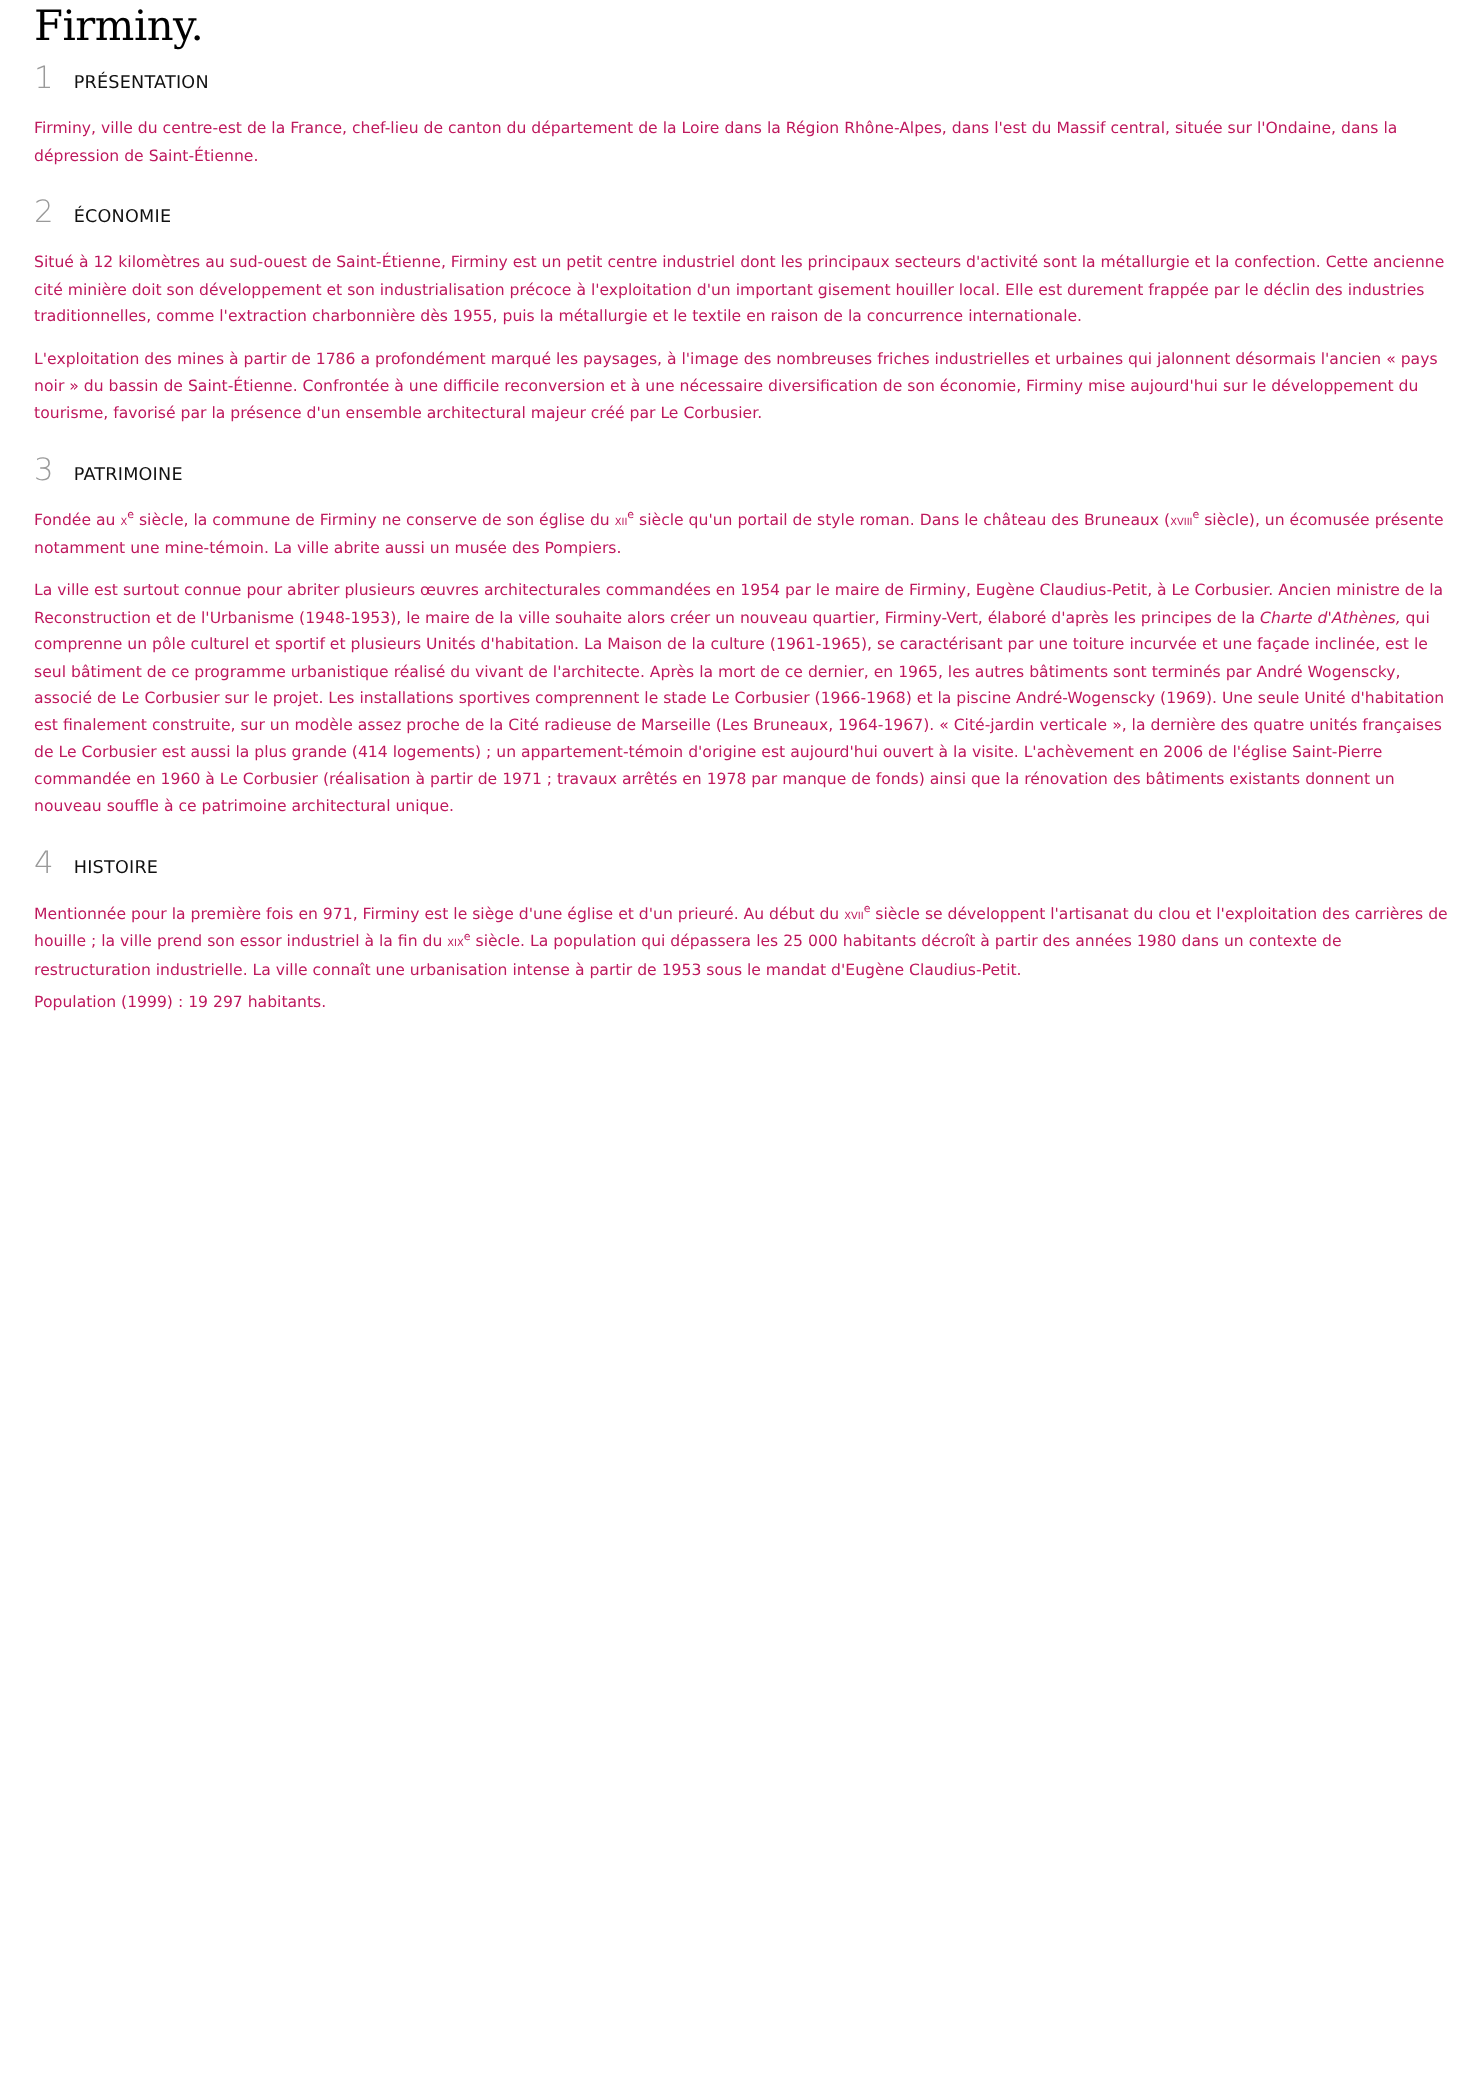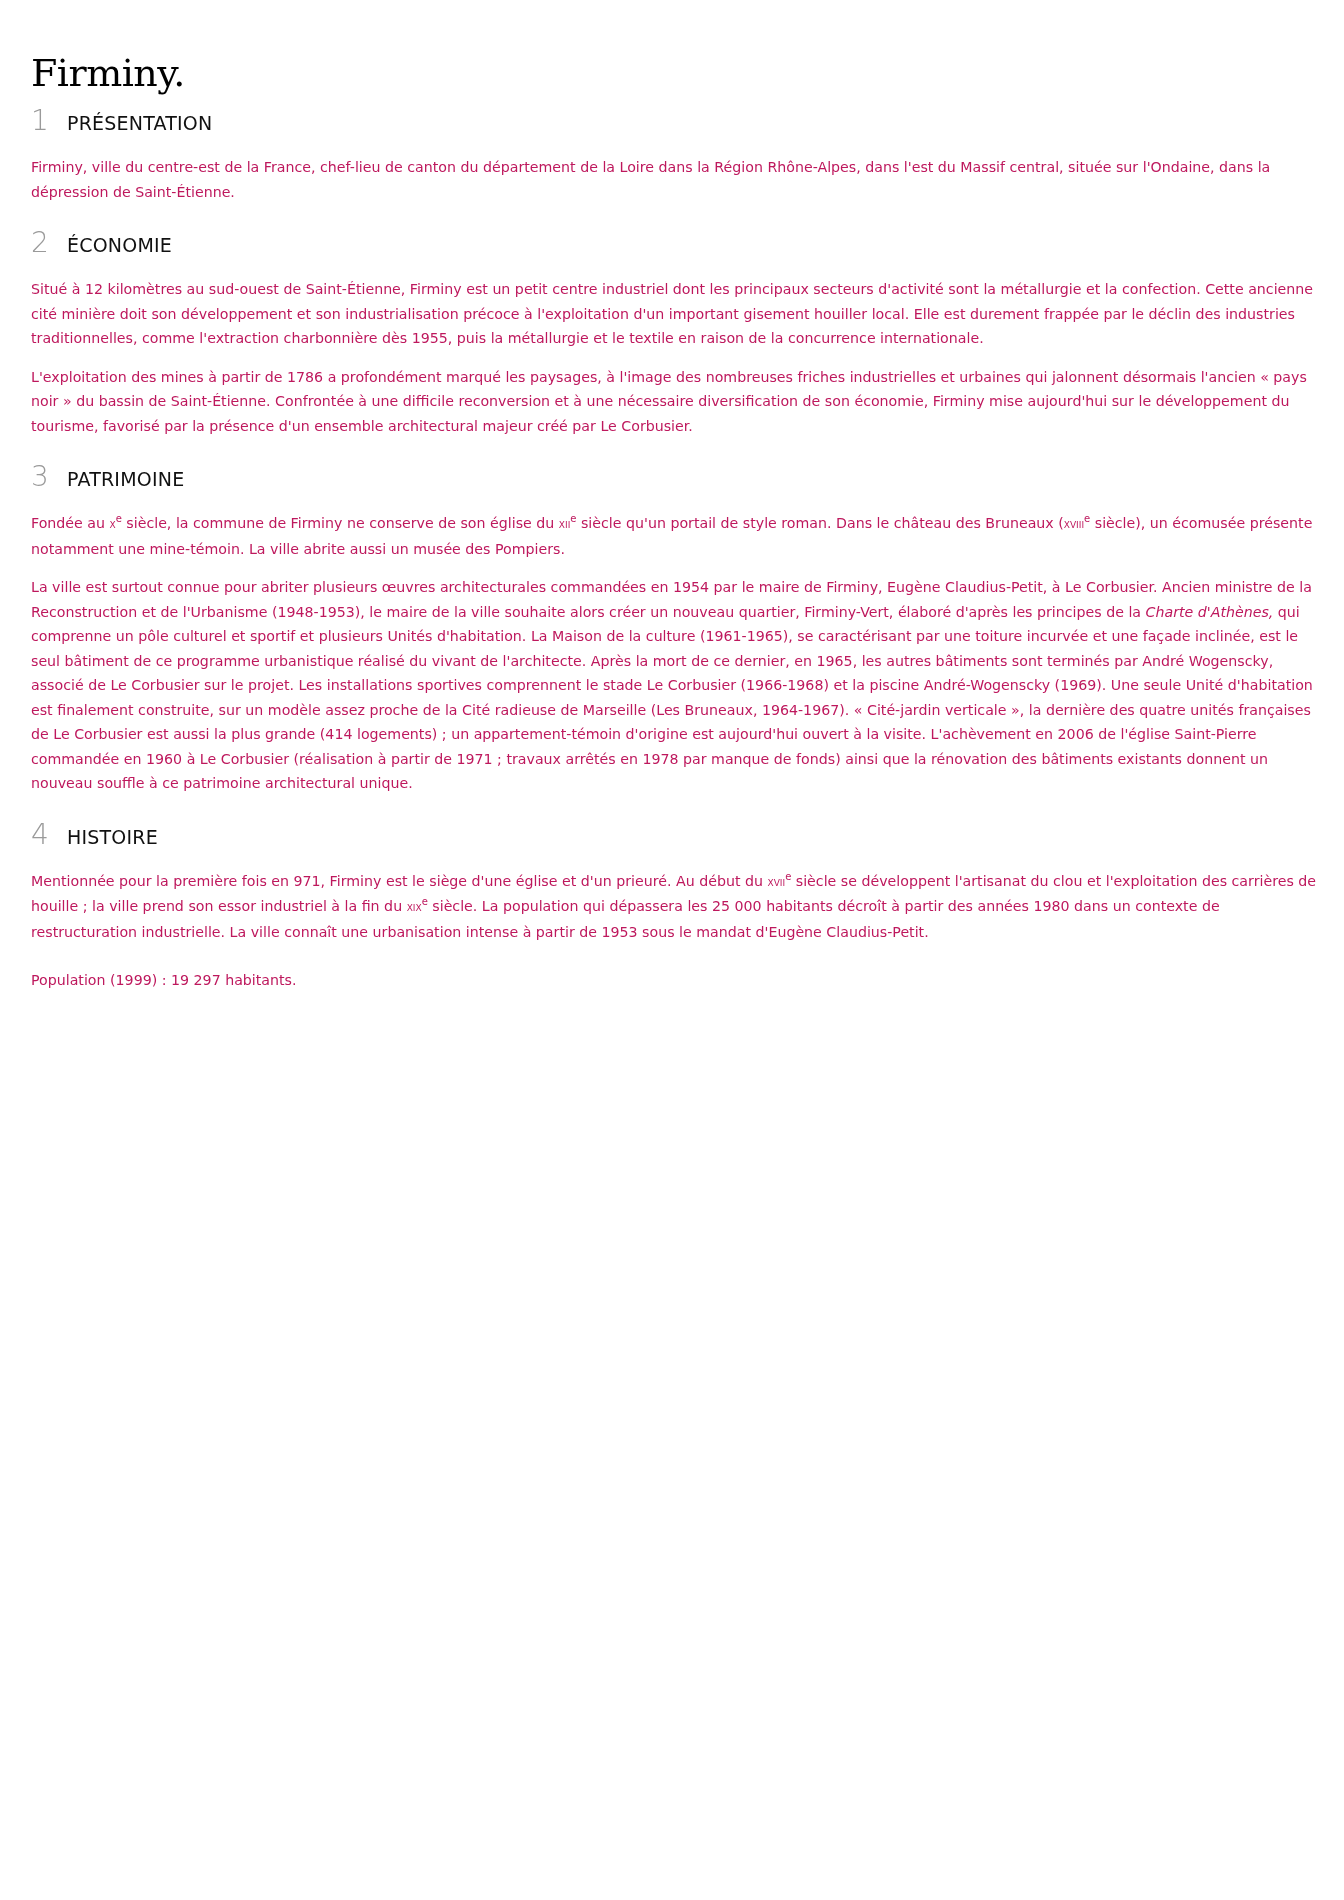--- a/index.html
+++ b/index.html
@@ -18,40 +18,39 @@
       position: absolute;
       left: 31px;
       top: 0;
       width: 1286px;
     }
     .doc-title {
       font-family: "DejaVu Serif", "Liberation Serif", serif;
       font-size: 38px;
       font-weight: normal;
       margin: 0;
-      padding-top: 50px;
       line-height: 46px;
       letter-spacing: -0.5px;
     }
     .section-heading {
       display: flex;
       align-items: baseline;
       margin: 0;
       font-weight: normal;
     }
     .section-num {
       font-family: "DejaVu Sans", "Liberation Sans", sans-serif;
       font-size: 28px;
       color: #9a9a9a;
       width: 36px;
       font-weight: 300;
     }
     .section-label {
       font-family: "DejaVu Sans", "Liberation Sans", sans-serif;
-      font-size: 19px;
+      font-size: 16px;
       color: #111;
       letter-spacing: 0.2px;
     }
     p {
       font-family: "DejaVu Sans", "Liberation Sans", sans-serif;
       font-size: 14.2px;
       line-height: 24.5px;
       margin: 0;
       color: #be185d;
     }
@@ -99,16 +98,16 @@
     <p style="margin-top:19px;"><span>Fondée au </span><span class="sc">x</span><sup>e</sup><span> siècle, la commune de Firminy ne conserve de son église du </span><span class="sc">xii</span><sup>e</sup><span> siècle qu'un portail de style roman. Dans le château des Bruneaux (</span><span class="sc">xviii</span><sup>e</sup><span> siècle), un écomusée présente notamment une mine-témoin. La ville abrite aussi un musée des Pompiers.</span></p>
     <p style="margin-top:14px;"><span>La ville est surtout connue pour abriter plusieurs œuvres architecturales commandées en 1954 par le maire de Firminy, Eugène Claudius-Petit, à Le Corbusier. Ancien ministre de la Reconstruction et de l'Urbanisme (1948-1953), le maire de la ville souhaite alors créer un nouveau quartier, Firminy-Vert, élaboré d'après les principes de la </span><em>Charte d'Athènes,</em><span> qui comprenne un pôle culturel et sportif et plusieurs Unités d'habitation. La Maison de la culture (1961-1965), se caractérisant par une toiture incurvée et une façade inclinée, est le seul bâtiment de ce programme urbanistique réalisé du vivant de l'architecte. Après la mort de ce dernier, en 1965, les autres bâtiments sont terminés par André Wogenscky, associé de Le Corbusier sur le projet. Les installations sportives comprennent le stade Le Corbusier (1966-1968) et la piscine André-Wogenscky (1969). Une seule Unité d'habitation est finalement construite, sur un modèle assez proche de la Cité radieuse de Marseille (Les Bruneaux, 1964-1967). « Cité-jardin verticale », la dernière des quatre unités françaises de Le Corbusier est aussi la plus grande (414 logements) ; un appartement-témoin d'origine est aujourd'hui ouvert à la visite. L'achèvement en 2006 de l'église Saint-Pierre commandée en 1960 à Le Corbusier (réalisation à partir de 1971 ; travaux arrêtés en 1978 par manque de fonds) ainsi que la rénovation des bâtiments existants donnent un nouveau souffle à ce patrimoine architectural unique.</span></p>
   </section>
 
   <section>
     <h2 class="section-heading" style="margin-top:22px; height:32px;">
       <span class="section-num">4</span>
       <span class="section-label">HISTOIRE</span>
     </h2>
     <p style="margin-top:19px;"><span>Mentionnée pour la première fois en 971, Firminy est le siège d'une église et d'un prieuré. Au début du </span><span class="sc">xvii</span><sup>e</sup><span> siècle se développent l'artisanat du clou et l'exploitation des carrières de houille ; la ville prend son essor industriel à la fin du </span><span class="sc">xix</span><sup>e</sup><span> siècle. La population qui dépassera les 25 000 habitants décroît à partir des années 1980 dans un contexte de restructuration industrielle. La ville connaît une urbanisation intense à partir de 1953 sous le mandat d'Eugène Claudius-Petit.</span></p>
-    <p style="margin-top:24px;">Population (1999) : 19 297 habitants.</p>
+    <p style="margin-top:5px;">Population (1999) : 19 297 habitants.</p>
   </section>
 
 </div>
 
 </body></html>

